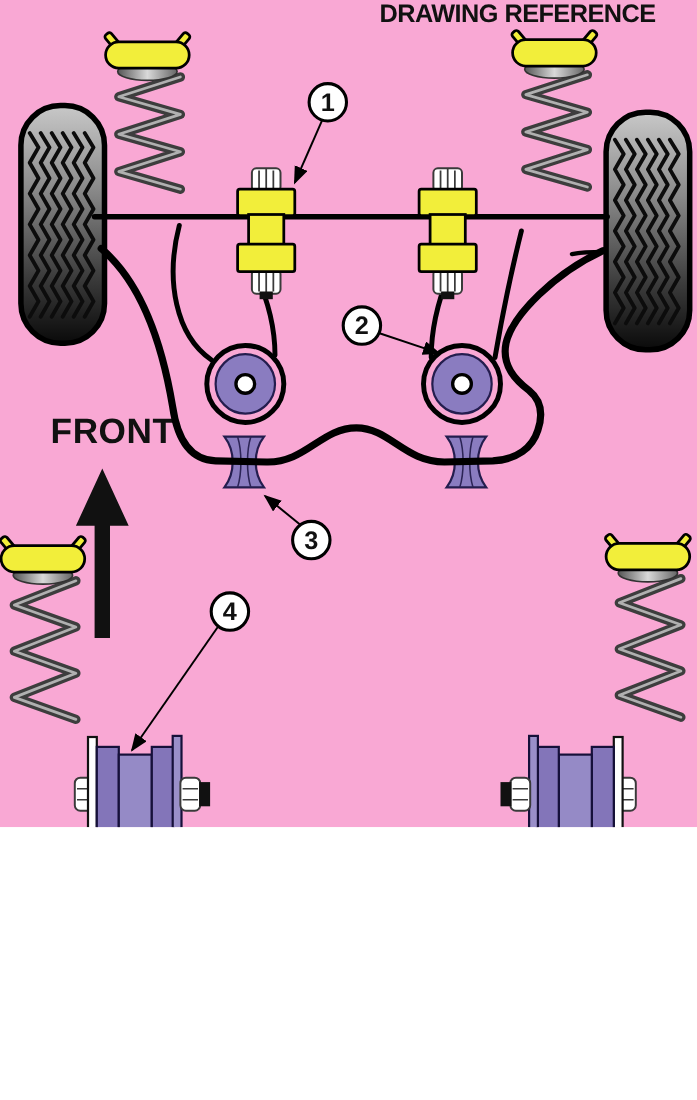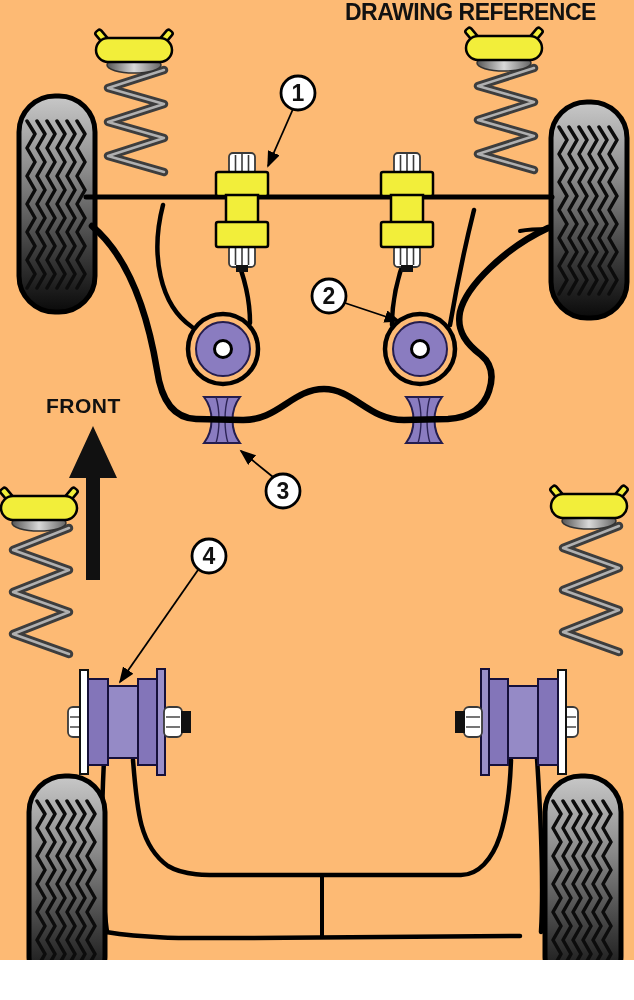--- a/index.html
+++ b/index.html
@@ -1,21 +1,21 @@
 <!DOCTYPE html>
 <html style="--bush-yellow: #f2ee3a; --bush-purple: #8a7cc0; --bush-purple-dark: #8375b9; --bush-purple-light: #958ac6; --line-black: #000000; --tire-dark: #0a0a0a; --tire-light: #c8c8c8;"><head>
 <meta charset="utf-8">
 <style>
   html,body{margin:0;padding:0;background:#fff;}
-  .stage{position:relative;width:634px;height:960px;background:#fdba74;overflow:hidden;
+  .stage{position:relative;width:634px;height:752px;background:#f9a8d4;overflow:hidden;
          font-family:"Liberation Sans",sans-serif;}
   .title{position:absolute;left:345px;top:0px;color:#111;
          font-weight:bold;font-size:23px;line-height:24px;letter-spacing:-0.5px;white-space:nowrap;}
   .front-label{position:absolute;left:46px;top:374px;color:#111;
-         font-weight:bold;font-size:21px;letter-spacing:0.5px;margin-top:20px;}
+         font-weight:bold;font-size:32px;letter-spacing:0.5px;}
   svg{position:absolute;left:0;top:0;}
   .ln{fill:none;stroke:#000;stroke-linecap:round;stroke-linejoin:round;}
   .y{fill:var(--bush-yellow,#f2ee3a);stroke:#000;stroke-width:2.5;}
   .p{fill:var(--bush-purple,#8a7cc0);stroke:#241d4e;stroke-width:2;}
   .pf{fill:var(--bush-purple-dark,#8375b9);stroke:#16103a;stroke-width:2;}
   .pc{fill:var(--bush-purple-light,#958ac6);stroke:#16103a;stroke-width:2;}
   .w{fill:#fff;stroke:#3a3a3a;stroke-width:1.8;}
   .blk{fill:#111;stroke:none;}
   .callout-circle{fill:#fff;stroke:#000;stroke-width:2.8;}
   .callout-num{font-family:"Liberation Sans",sans-serif;font-weight:bold;font-size:23px;fill:#111;

